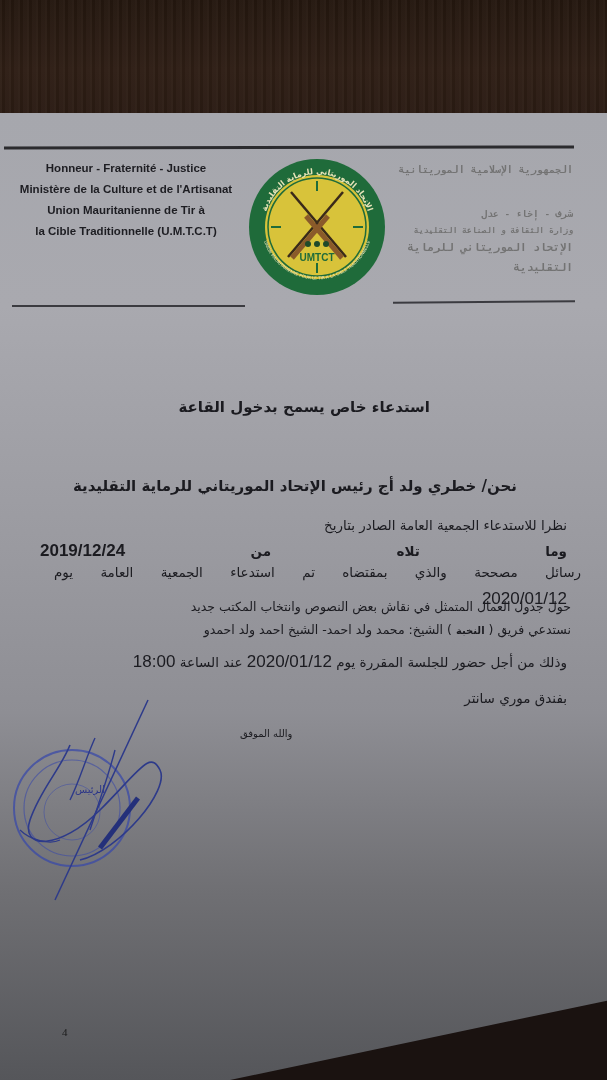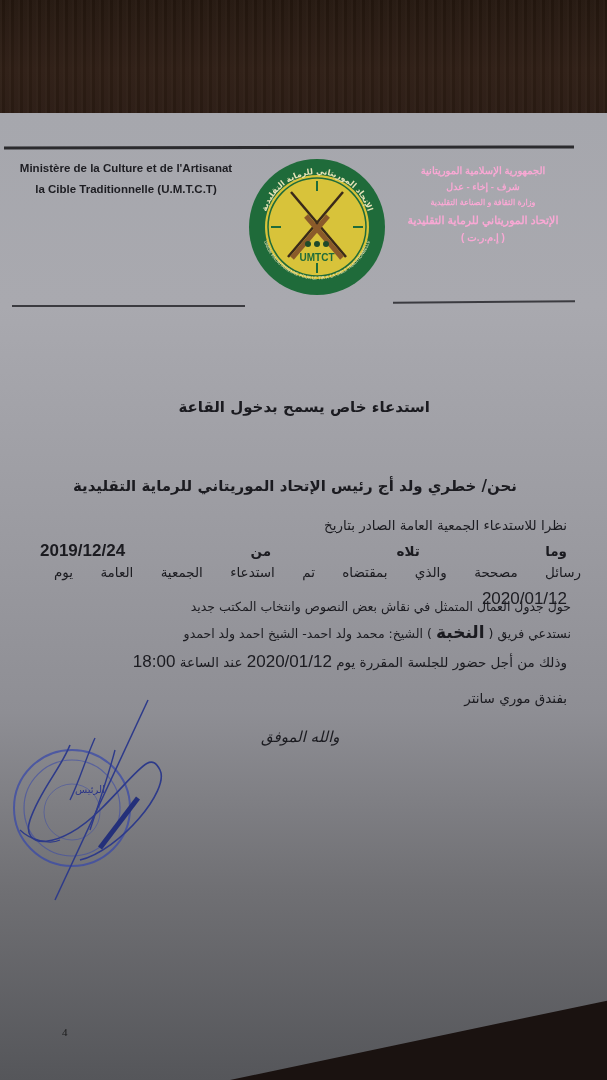--- a/index.html
+++ b/index.html
@@ -27,25 +27,25 @@
       position: absolute; left: 4px; top: 146px; width: 570px; height: 3px;
       background: #2b2b2e; transform: rotate(-0.1deg);
     }
     .fr-block {
       position: absolute; left: 6px; top: 158px; width: 240px;
       text-align: center; color: #1d1d22; font-weight: bold;
       font-family: "Liberation Sans", sans-serif; font-size: 11.5px; line-height: 21px;
     }
     .ar-block {
       position: absolute; left: 393px; top: 163px; width: 180px;
-      text-align: center; color: #f9a8d4; font-weight: bold;
-      direction: rtl; font-family: Liberation Sans, sans-serif;
+      color: #737373; font-weight: bold;
+      direction: rtl; font-family: Liberation Mono, monospace;
     }
     .ar-block .l1 { font-size: 10px; line-height: 16px; }
-    .ar-block .l2 { font-size: 9.5px; line-height: 16px; }
+    .ar-block .l2 { font-size: 9.5px; line-height: 16px; margin-top: 28px; }
     .ar-block .l3 { font-size: 8px; line-height: 15px; letter-spacing: -0.2px; }
     .ar-block .l4 { font-size: 11px; line-height: 20px; }
     .ar-block .l5 { font-size: 10px; line-height: 16px; }
     .logo {
       position: absolute; left: 246px; top: 156px; width: 142px; height: 142px;
     }
     .rule-left {
       position: absolute; left: 12px; top: 305px; width: 233px; height: 2px; background: #3b3b40;
     }
     .rule-right {
@@ -56,43 +56,45 @@
       font-family: "DejaVu Sans", sans-serif; white-space: nowrap;
     }
     .title { left: 180px; top: 398px; width: 250px; text-align: center; font-size: 15px; font-weight: bold; }
     .sender { right: 90px; top: 477px; font-size: 15px; font-weight: bold; }
     .body-line { font-size: 13.5px; }
     .l-a { right: 40px; top: 517px; }
     .l-b { right: 40px; top: 541px; width: 527px; text-align: justify; text-align-last: justify; font-weight: bold; }
     .l-c { right: 26px; top: 564px; width: 527px; text-align: justify; text-align-last: justify; }
     .l-d { right: 40px; top: 589px; width: 527px; text-align: justify; text-align-last: justify; }
     .l-e { right: 36px; top: 609px; font-size: 12.5px; }
-    .l-e b { font-size: 17px; }
+    .l-e b { font-size: 10px; }
     .l-g { right: 40px; top: 652px; }
     .l-i { right: 40px; top: 698px; }
-    .closing { left: 261px; top: 728px; font-size: 15px; font-style: italic; }
+    .closing { left: 240px; top: 728px; font-size: 10px; }
     .latin-num { font-family: "Liberation Sans", sans-serif; font-size: 17px; direction: ltr; unicode-bidi: embed; }
     .stamp { position: absolute; left: 0; top: 690px; width: 200px; height: 220px; }
     .page-num {
       position: absolute; left: 62px; top: 1026px; font-size: 11px; color: #1a1a1a;
       font-family: "Liberation Serif", serif;
     }
   </style>
 </head>
 <body>
 
 <div class="wood"></div>
 
 <div class="paper"></div>
 <div class="wood-bottom"></div>
 
 <div class="top-rule"></div>
 
 <div class="fr-block">
+  <div>Honneur - Fraternité - Justice</div>
   <div>Ministère de la Culture et de l'Artisanat</div>
+  <div>Union Mauritanienne de Tir à</div>
   <div>la Cible Traditionnelle (U.M.T.C.T)</div>
 </div>
 
 <div class="logo">
   <svg width="142" height="142" viewBox="0 0 142 142">
     <circle cx="71" cy="71" r="68" fill="#1f6b3a"></circle>
     <circle cx="71" cy="71" r="52" fill="#d8c33a"></circle>
     <circle cx="71" cy="71" r="49" fill="none" stroke="#1f6b3a" stroke-width="1.5"></circle>
     <line x1="71" y1="25" x2="71" y2="35" stroke="#1f6b3a" stroke-width="2"></line>
     <line x1="71" y1="107" x2="71" y2="117" stroke="#1f6b3a" stroke-width="2"></line>
@@ -111,21 +113,20 @@
     <path id="arcBot" d="M 16 78 A 56 56 0 0 0 126 78" fill="none"></path>
     <text font-size="4.2" fill="#e8e4b8" font-family="DejaVu Sans, sans-serif"><textPath href="#arcBot" startOffset="50%" text-anchor="middle">UNION MAURITANIENNE POUR LE TIR A LA CIBLE TRADITIONNELLE</textPath></text>
   </svg>
 </div>
 
 <div class="ar-block">
   <div class="l1">الجمهورية الإسلامية الموريتانية</div>
   <div class="l2">شرف - إخاء - عدل</div>
   <div class="l3">وزارة الثقافة و الصناعة التقليدية</div>
   <div class="l4">الإتحاد الموريتاني للرماية التقليدية</div>
-  <div class="l5">( إ.م.ر.ت )</div>
 </div>
 
 <div class="rule-left"></div>
 <div class="rule-right"></div>
 
 <div class="ar title">استدعاء  خاص يسمح بدخول القاعة</div>
 
 <div class="ar sender">نحن/ خطري ولد أج  رئيس الإتحاد الموريتاني للرماية التقليدية</div>
 
 <div class="ar body-line l-a">

